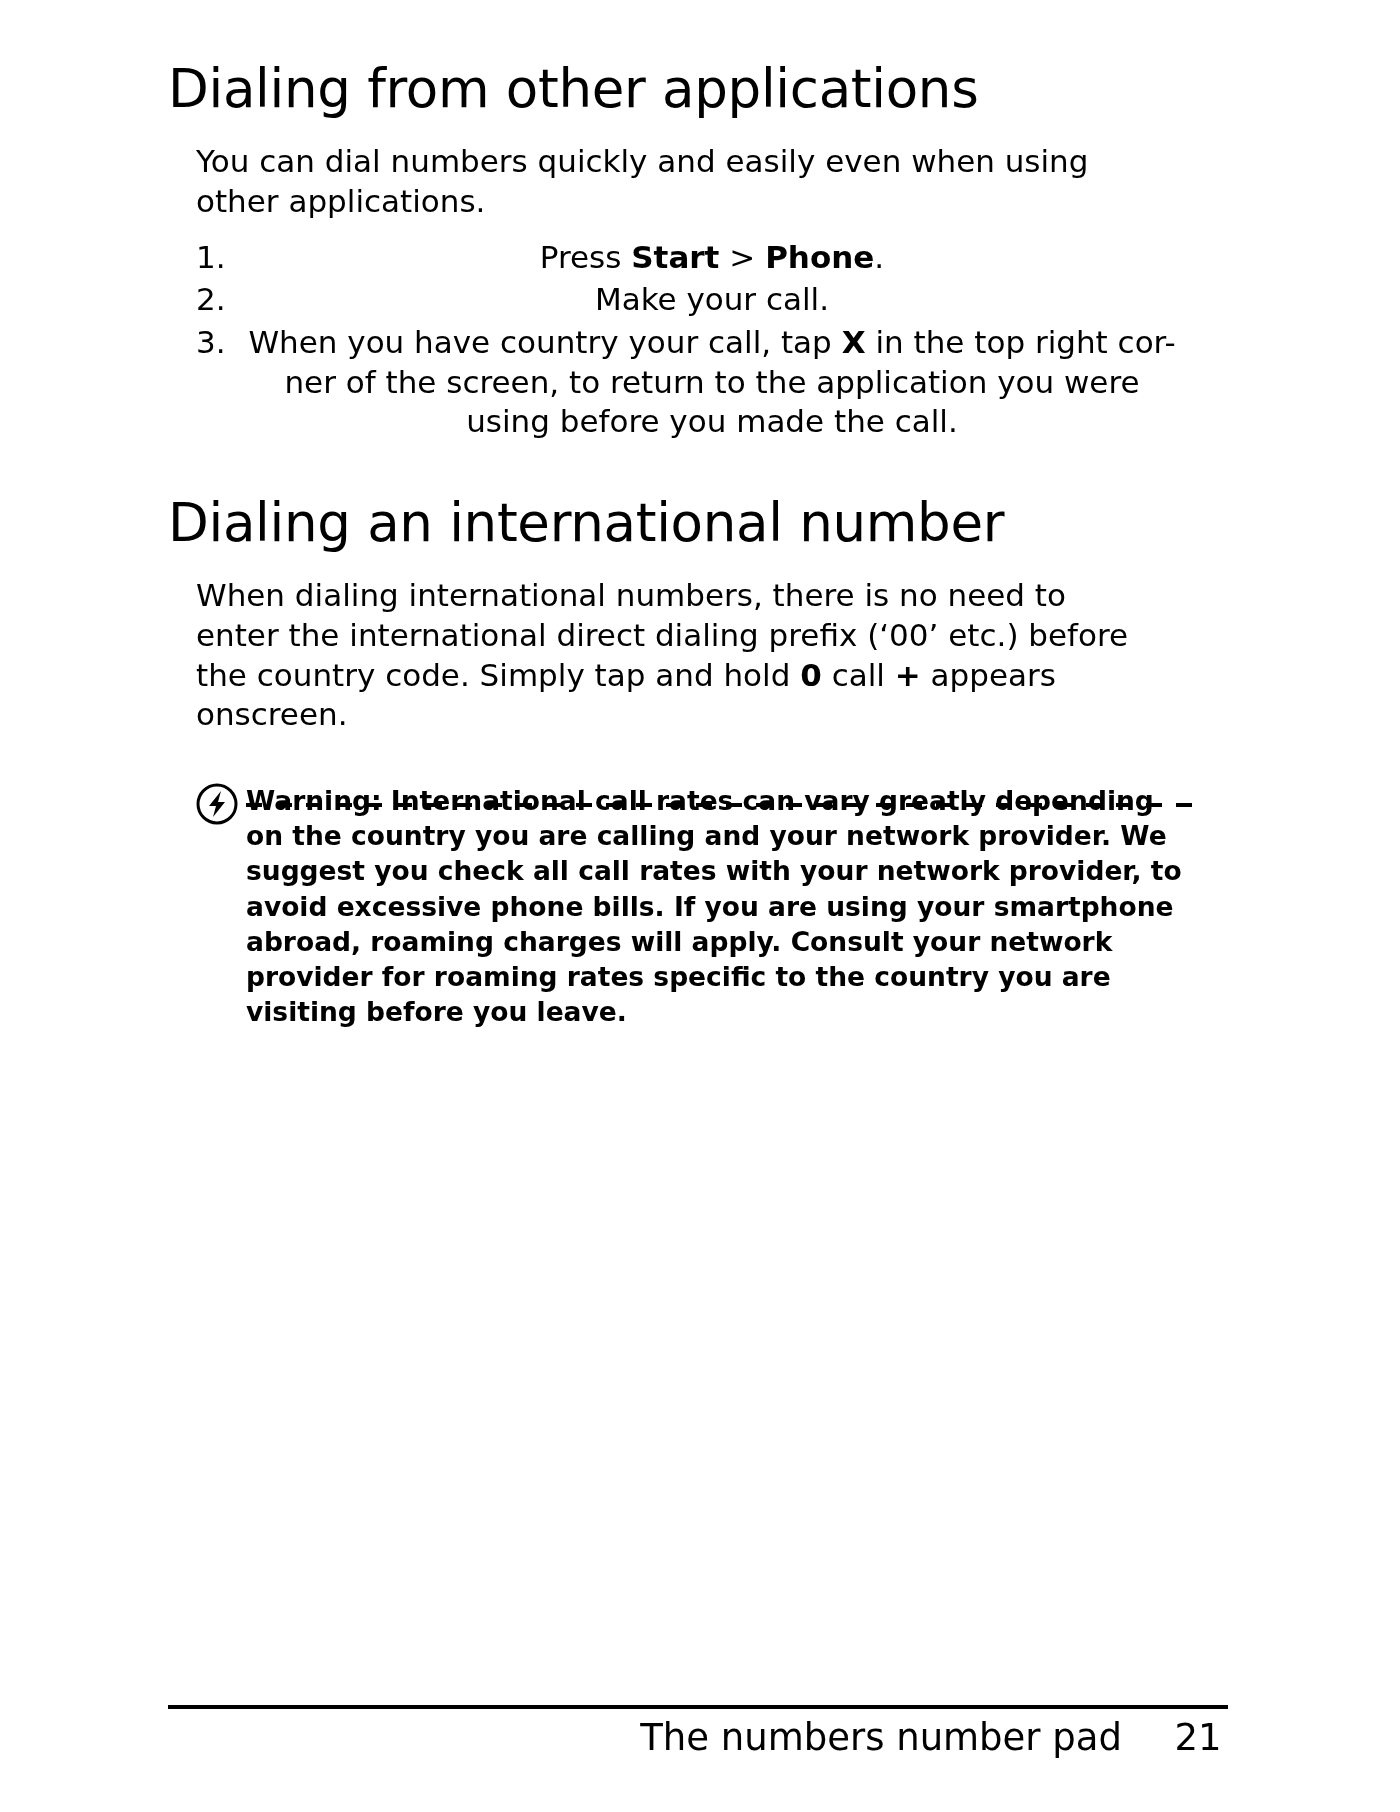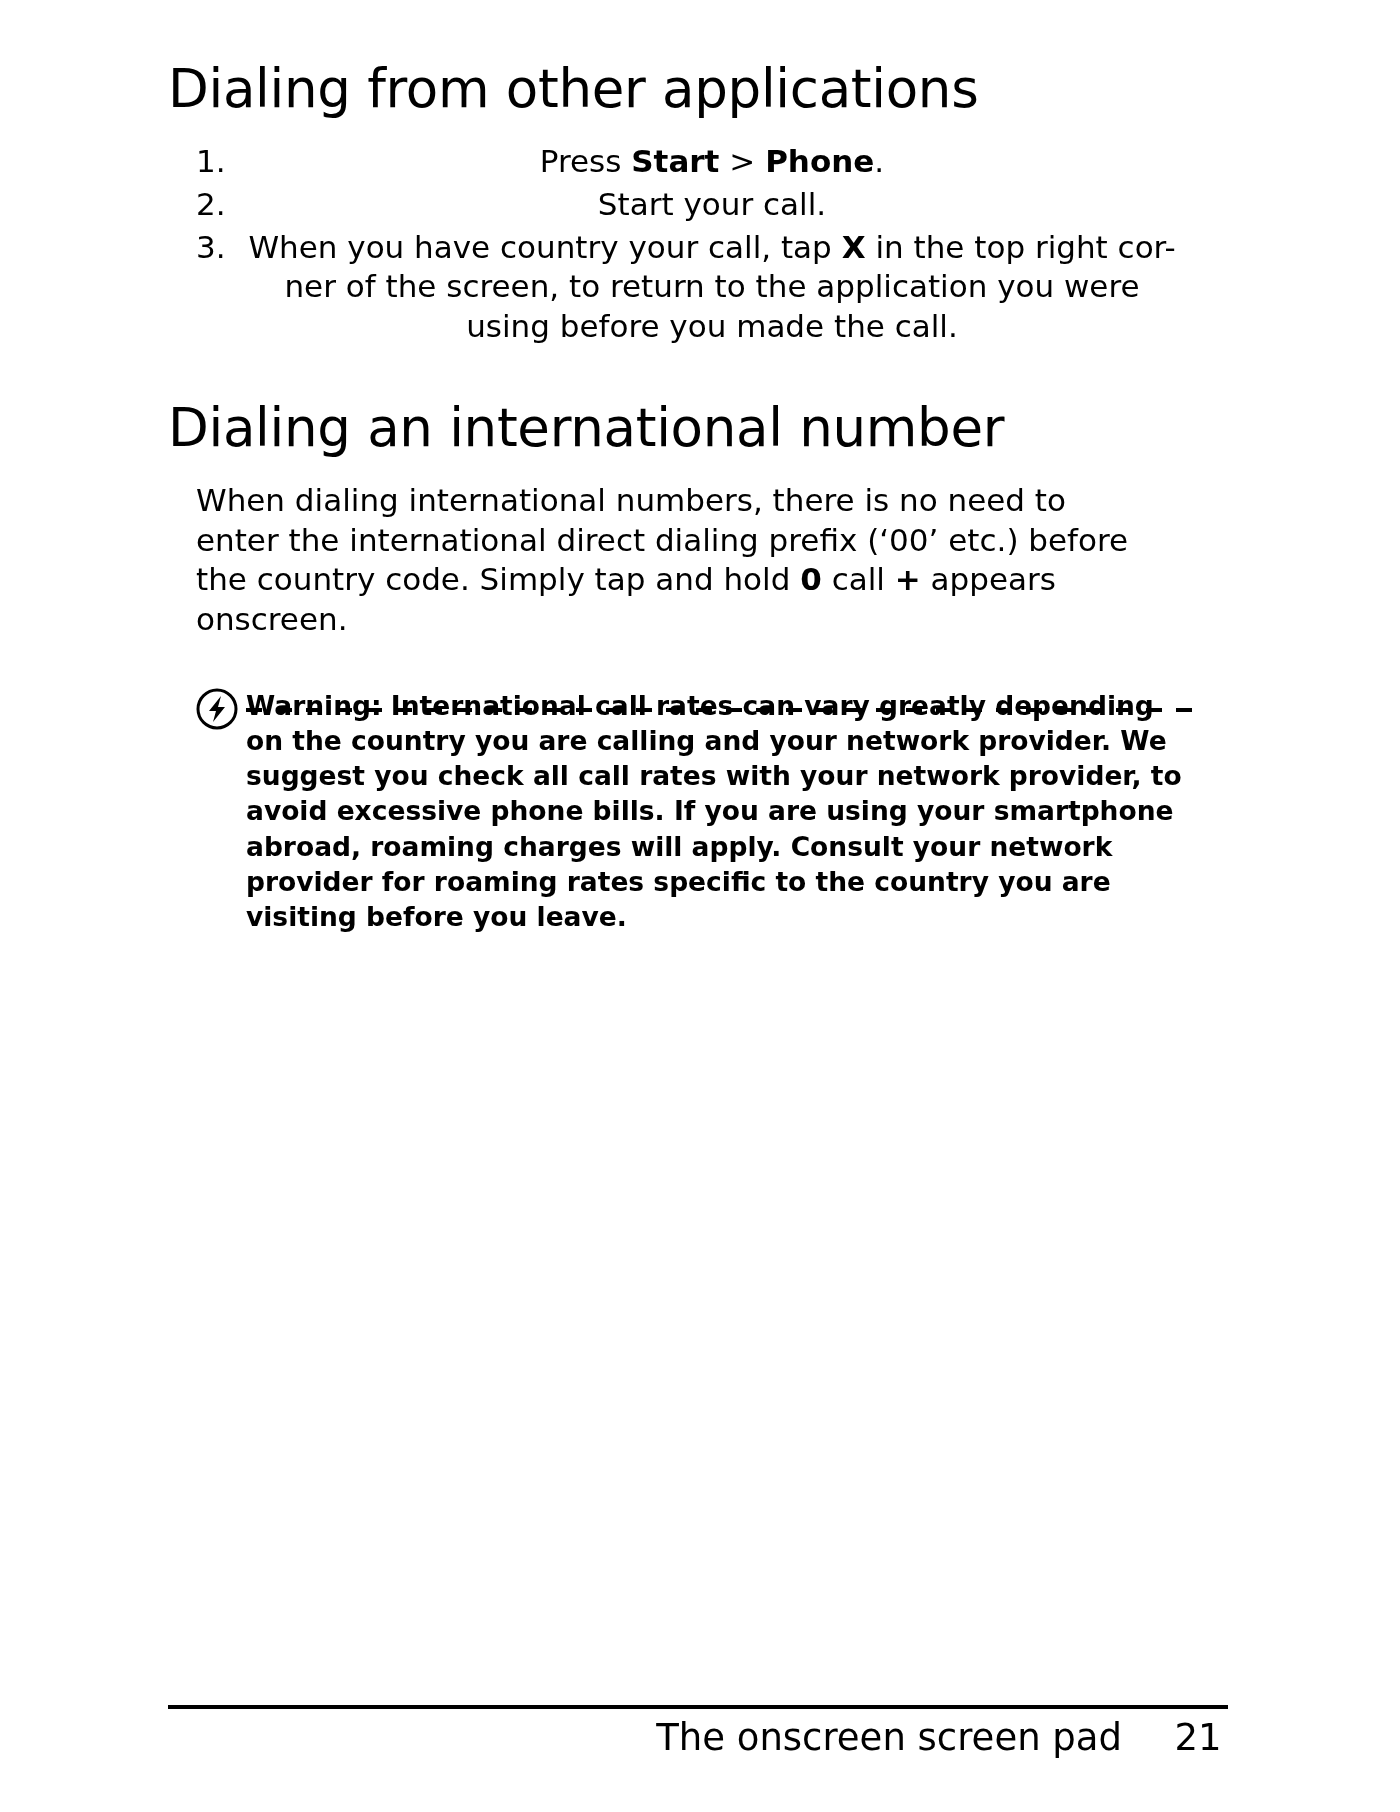--- a/index.html
+++ b/index.html
@@ -132,24 +132,25 @@
   .footer .pageno { min-width: 60px; text-align: center; }
 </style>
 </head>
 <body>
 
 <div class="page">
   <div class="content">
 
     <h1 class="section-title">Dialing from other applications</h1>
 
+    <p class="body-text">You can dial numbers quickly and easily even when using other applications.</p>
 
     <ol class="steps">
       <li><span>Press </span><span class="bold">Start</span><span> &gt; </span><span class="bold">Phone</span><span>.</span></li>
-      <li><span>Start your call.</span></li>
+      <li><span>Make your call.</span></li>
       <li><span>When you have country your call, tap </span><span class="bold">X</span><span> in the top right cor-ner of the screen, to return to the application you were using before you made the call.</span></li>
     </ol>
 
     <h1 class="section-title second">Dialing an international number</h1>
 
     <p class="body-text"><span>When dialing international numbers, there is no need to enter the international direct dialing prefix (‘00’ etc.) before the country code. Simply tap and hold </span><span class="bold">0</span><span> call </span><span class="bold">+</span><span> appears onscreen.</span></p>
 
     <div class="warning-block">
       <span class="warn-icon">
         <svg width="42" height="42" viewBox="0 0 42 42" xmlns="http://www.w3.org/2000/svg">
@@ -159,16 +160,16 @@
       </span>
       <span class="dash-line"></span>
       <p class="warning-text">Warning: International call rates can vary greatly depending on the country you are calling and your network provider. We suggest you check all call rates with your network provider, to avoid excessive phone bills. If you are using your smartphone abroad, roaming charges will apply. Consult your network provider for roaming rates specific to the country you are visiting before you leave.</p>
       <span class="dash-line bottom"></span>
     </div>
 
   </div>
 
   <div class="footer-rule"></div>
   <div class="footer">
-    <span class="chapter">The onscreen screen pad</span>
+    <span class="chapter">The numbers number pad</span>
     <span class="pageno">21</span>
   </div>
 </div>
 
 </body></html>

